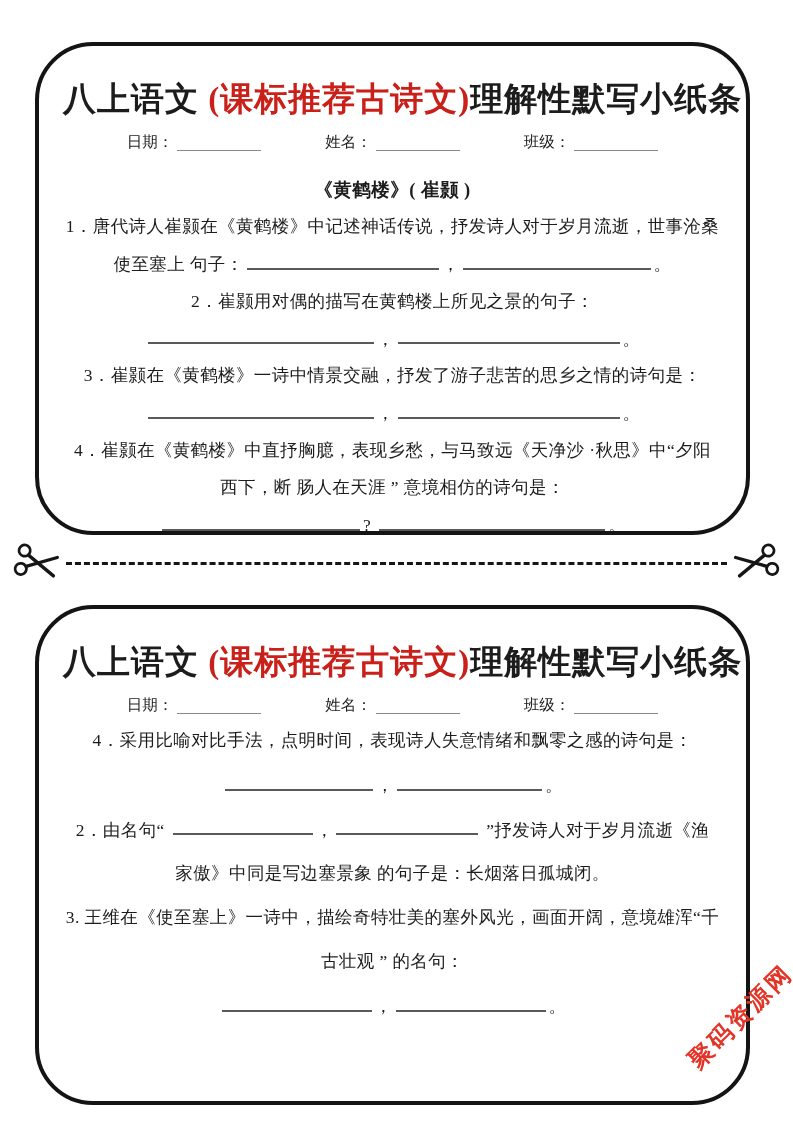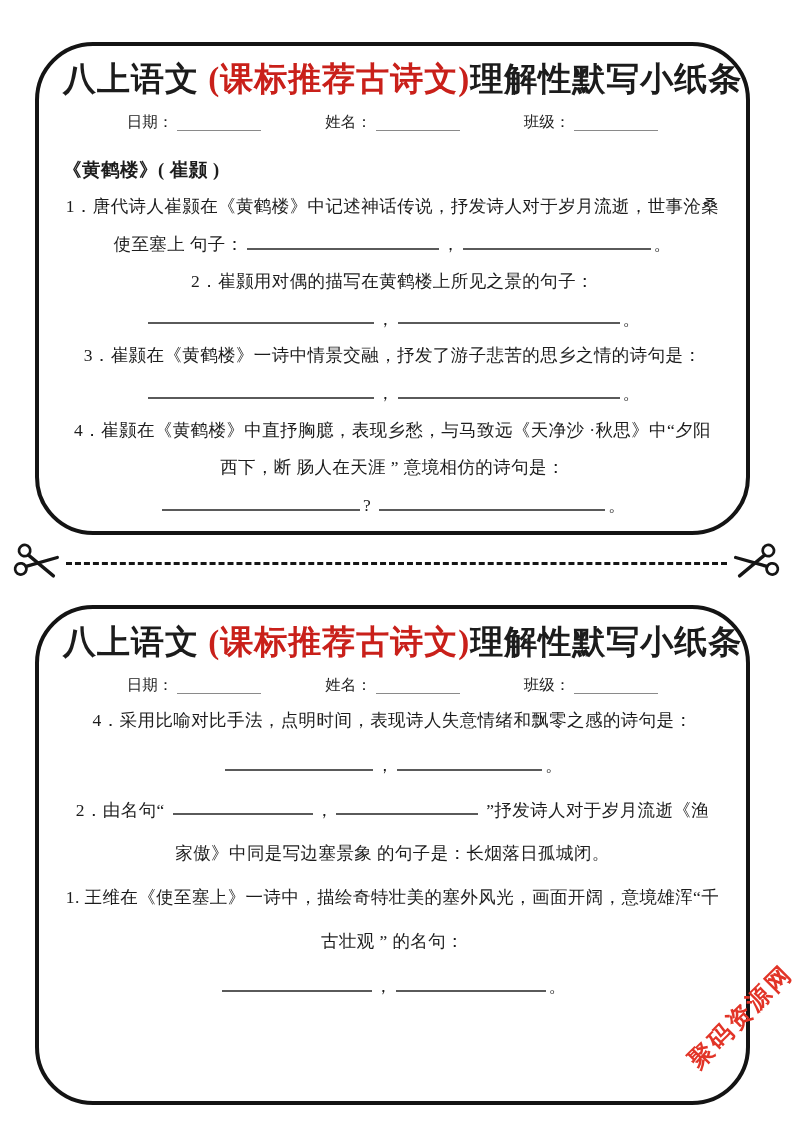--- a/index.html
+++ b/index.html
@@ -12,21 +12,21 @@
     font-family: "Liberation Serif", "DejaVu Serif", serif;
     color: #1c1c1c;
   }
   .card {
     position: absolute;
     left: 35px;
     width: 715px;
     border: 4px solid #141414;
     border-radius: 58px;
     box-sizing: border-box;
-    padding: 12px 24px 0 24px;
+    padding: 32px 24px 0 24px;
     background: #ffffff;
   }
   .card.first  { top: 42px;  height: 493px; }
   .card.second { top: 605px; height: 500px; }
 
   .card-title {
     text-align: center;
     font-size: 33px;
     font-weight: 900;
     letter-spacing: 1px;
@@ -46,20 +46,21 @@
     width: 84px;
     height: 1.05em;
     border-bottom: 1.6px solid #8a8a8a;
     margin-left: 4px;
   }
   .poem-heading {
     margin-top: 24px;
     font-size: 18.5px;
     font-weight: 700;
     letter-spacing: 0.5px;
+    text-align: center;
   }
   .q-lines { margin-top: 12px; }
   .q-line {
     font-size: 17.5px;
     line-height: 24px;
     letter-spacing: 0.4px;
     margin-bottom: 13px;
     white-space: nowrap;
     text-align: center;
   }
@@ -172,21 +173,21 @@
       <div class="field">
           <span>班级：</span>
           <span class="field-line"></span>
         </div>
     </div>
     <div class="q-lines">
         <div class="q-line"><span>4．采用比喻对比手法，点明时间，表现诗人失意情绪和飘零之感的诗句是：</span></div>
         <div class="q-line gap"><span class="blank" style="width: 148px;"></span><span>，</span><span class="blank" style="width: 145px;"></span><span>。</span></div>
         <div class="q-line"><span>2．由名句“ </span><span class="blank" style="width: 140px;"></span><span>，</span><span class="blank" style="width: 142px;"></span><span> ”抒发诗人对于岁月流逝《渔</span></div>
         <div class="q-line"><span>家傲》中同是写边塞景象 的句子是：长烟落日孤城闭。</span></div>
-        <div class="q-line"><span>1. 王维在《使至塞上》一诗中，描绘奇特壮美的塞外风光，画面开阔，意境雄浑“千</span></div>
+        <div class="q-line"><span>3. 王维在《使至塞上》一诗中，描绘奇特壮美的塞外风光，画面开阔，意境雄浑“千</span></div>
         <div class="q-line"><span>古壮观 ”  的名句：</span></div>
         <div class="q-line gap"><span class="blank" style="width: 150px;"></span><span>，</span><span class="blank" style="width: 150px;"></span><span>。</span></div>
       </div>
   </div>
 
   <div class="watermark" style="color: rgb(226, 52, 39);">聚码资源网</div>
 
 </div>
 
 </body></html>

